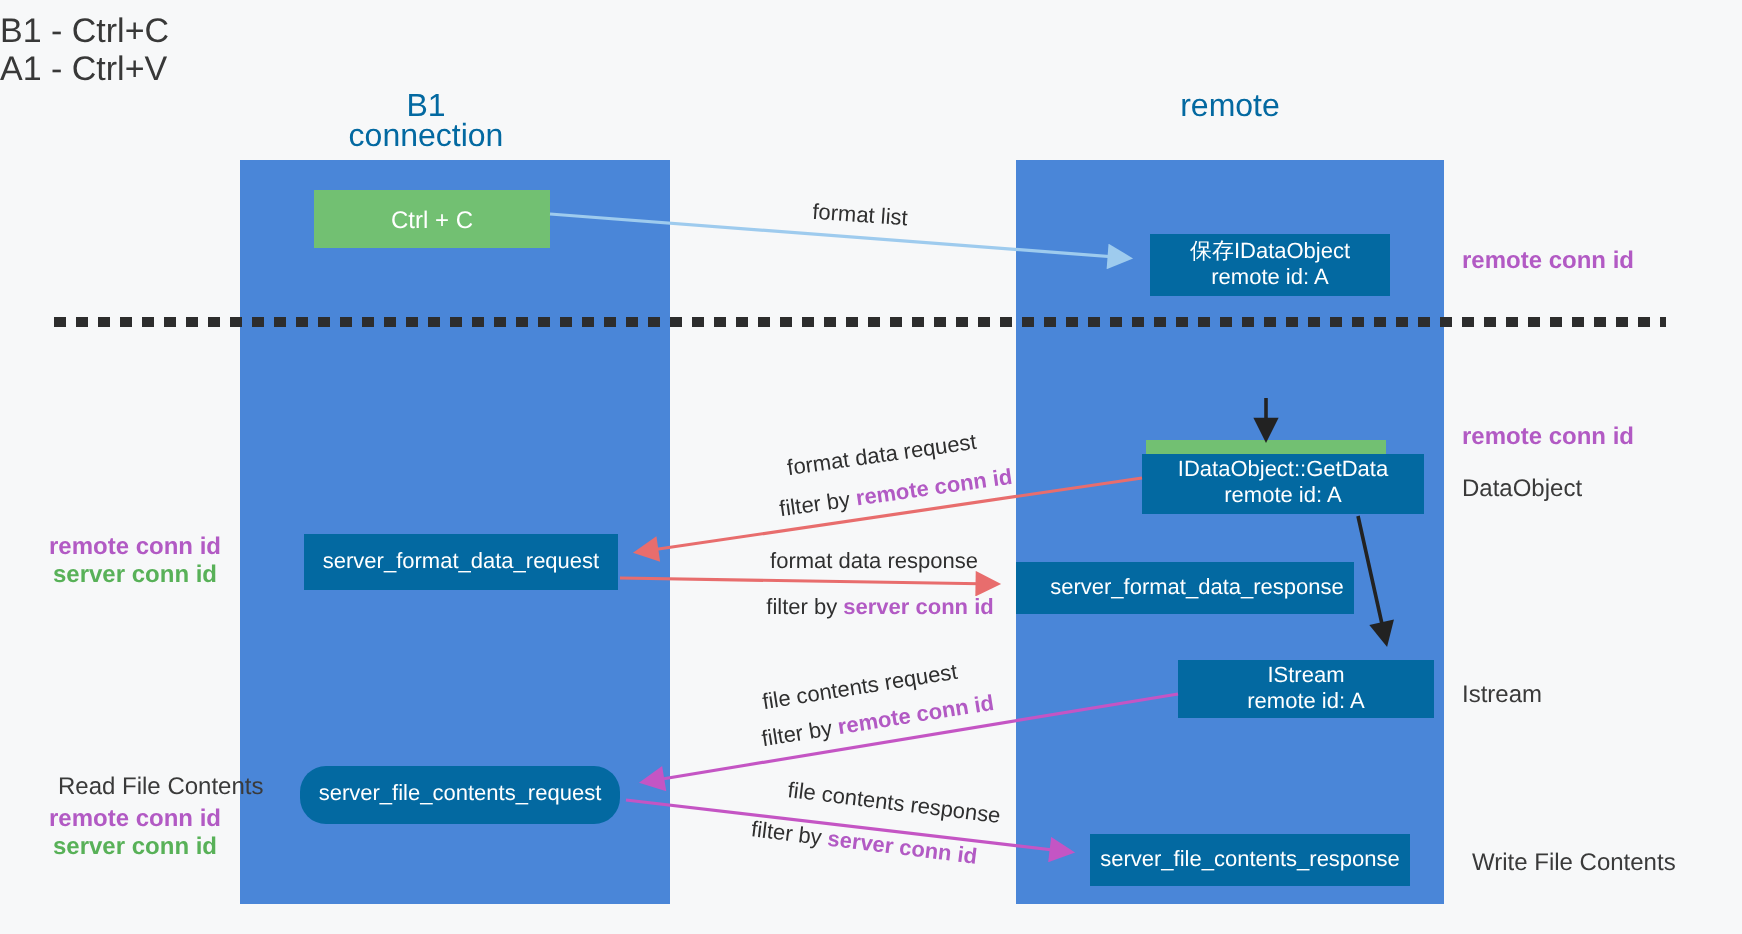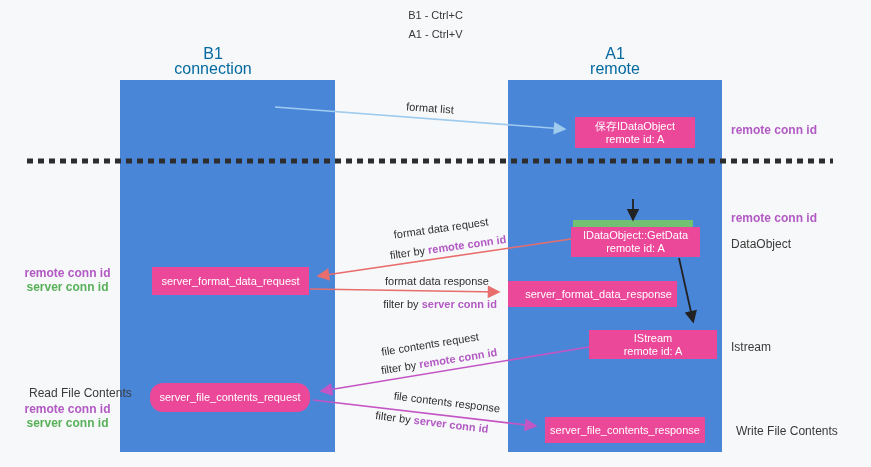--- a/index.html
+++ b/index.html
@@ -2,37 +2,37 @@
 <html><head>
 <meta charset="utf-8">
 <style>
   html,body{margin:0;padding:0;}
   .canvas{
     position:relative; width:871px; height:467px;
     background:#f7f8f9; overflow:hidden;
     font-family:"Liberation Sans", sans-serif;
     color:#3a3a3a;
   }
-  .title{position:absolute; top:6px; left:0; width:100%; text-align:center;
-         font-size:11px; line-height:19px; color:#383838; z-index:2;}
+  .title{position:absolute; top:6px; left:0; width:100%; text-align:left;
+         font-size:17px; line-height:19px; color:#383838; z-index:2;}
   .col-header{position:absolute; width:120px; text-align:center;
               font-size:16px; line-height:15px; color:#0369a1; z-index:2;}
   .col-header.left{left:153px; top:46px;}
   .col-header.right{left:555px; top:46px;}
   .col{position:absolute; top:80px; height:372px; background:#4a86d8; z-index:1;}
   .col.left{left:120px; width:215px;}
   .col.right{left:508px; width:214px;}
   .box{position:absolute; display:flex; flex-direction:column; align-items:center;
        justify-content:center; color:#ffffff; text-align:center; z-index:3;}
   .box.green{background:#72c072; font-size:12px;}
-  .box.orange{background:#ec4899; font-size:11px; line-height:13px;}
+  .box.orange{background:#0369a1; font-size:11px; line-height:13px;}
   .box-ctrl-c{left:157px; top:95px; width:118px; height:29px;}
   .box-save{left:575px; top:117px; width:120px; height:31px;}
   .box-ctrl-v{left:573px; top:188px; width:120px; height:25px;margin-top:32px;}
-  .box-getdata{left:571px; top:227px; width:129px; height:30px;}
+  .box-getdata{left:571px; top:227px; width:141px; height:30px;}
   .box-format-req{left:152px; top:267px; width:157px; height:28px;}
   .box-format-resp{left:508px; top:281px; width:157px; height:26px;padding-left:12px;}
   .box-istream{left:589px; top:330px; width:128px; height:29px;}
   .box-file-req{left:150px; top:383px; width:160px; height:29px;border-radius:13px;}
   .box-file-resp{left:545px; top:417px; width:160px; height:26px;}
   .slabel{position:absolute; font-size:12px; color:#3a3a3a; white-space:nowrap; z-index:4;}
   .purple{color:#b25ac4; font-weight:bold;}
   .greenlbl{color:#58b158; font-weight:bold;}
   .lblock{position:absolute; text-align:center; font-size:12px; line-height:14px; z-index:4;}
   .lblock span{display:block;}
@@ -49,27 +49,29 @@
   <div class="title">
     <div>B1 - Ctrl+C</div>
     <div>A1 - Ctrl+V</div>
   </div>
 
   <div class="col-header left">
     <div>B1</div>
     <div>connection</div>
   </div>
   <div class="col-header right">
-    <div>A1</div>
     <div>remote</div>
   </div>
 
   <div class="col left"></div>
   <div class="col right"></div>
 
+  <div class="box green box-ctrl-c">
+    <span>Ctrl + C</span>
+  </div>
   <div class="box orange box-save">
     <span>保存IDataObject</span>
     <span>remote id: A</span>
   </div>
   <div class="box green box-ctrl-v">
     <span>Ctrl + V</span>
   </div>
   <div class="box orange box-getdata">
     <span>IDataObject::GetData</span>
     <span>remote id: A</span>

